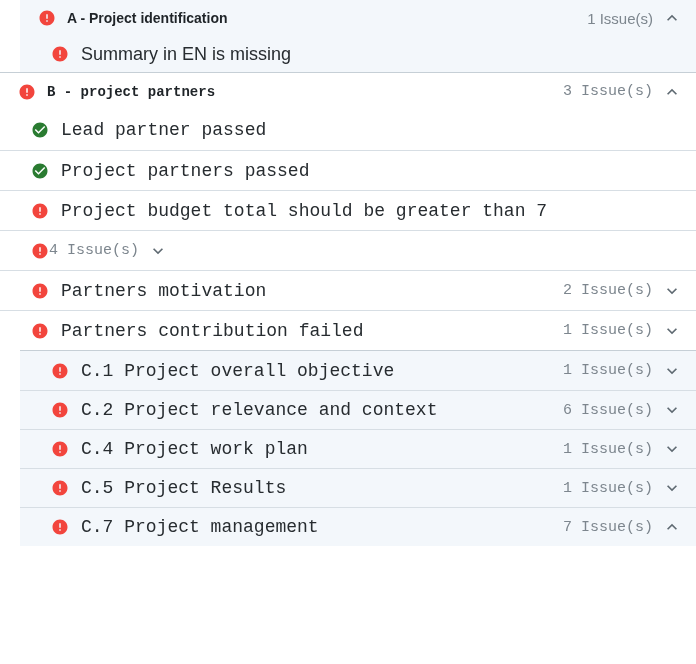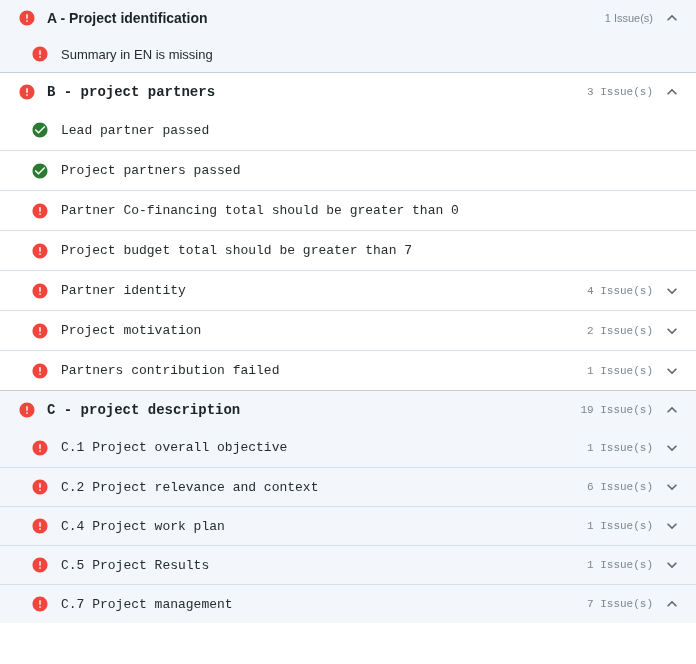--- a/index.html
+++ b/index.html
@@ -14,21 +14,21 @@
     --chev-color:#5f6a72;
   }
   html,body{margin:0;padding:0;}
   body{
     width:696px;height:664px;overflow:hidden;
     font-family:"Liberation Sans",sans-serif;
     background:#ffffff;
   }
   .panel{width:696px;}
   .section{background:#ffffff;}
-  .section.alt{background:var(--alt-bg);}
+  .section.alt{background:var(--alt-bg);margin-left:20px;}
   .section + .section{border-top:1px solid var(--section-divider);font-family:Liberation Mono, monospace;}
   .row{
     display:flex;align-items:center;
     box-sizing:border-box;
     height:40px;
     padding:0 14px 0 31px;
     cursor:default;
   }
   .row.header{height:37px;padding-left:18px;}
   .sec-a .row{height:36px;}
@@ -38,25 +38,25 @@
   .status .ic{display:none;width:18px;height:18px;}
   .status[data-status="error"] .ic-error{display:block;color:var(--error);}
   .status[data-status="success"] .ic-success{display:block;color:var(--success);}
   .title{
     flex:1;margin-left:11px;
     font-size:14px;font-weight:bold;color:var(--title-text);
     white-space:nowrap;overflow:hidden;text-overflow:ellipsis;
   }
   .label{
     flex:1;margin-left:12px;
-    font-size:13px;color:var(--label-text);
+    font-size:18px;color:var(--label-text);
     white-space:nowrap;overflow:hidden;text-overflow:ellipsis;
   }
   .count{
-    font-size:11px;color:var(--count-text);
+    font-size:15px;color:var(--count-text);
     margin-right:9px;white-space:nowrap;
   }
   .chev{display:none;width:20px;height:20px;color:var(--chev-color);}
   .chev[data-dir]{display:inline-flex;align-items:center;justify-content:center;}
   .chev svg{display:block;width:20px;height:20px;}
   .chev[data-dir="up"] svg{transform:rotate(180deg);}
 </style>
 </head>
 <body>
 
@@ -140,58 +140,46 @@
         <span class="count"></span>
 
       </div>
       <div class="row child">
         <span class="status" data-status="error">
           <svg class="ic ic-error" viewBox="0 0 24 24" fill="currentColor">
               <use href="#p-error"></use>
             </svg>
 
         </span>
-        <span class="label">Partner Co-financing total should be greater than 0</span>
-        <span class="count"></span>
-
-      </div>
-      <div class="row child">
-        <span class="status" data-status="error">
-          <svg class="ic ic-error" viewBox="0 0 24 24" fill="currentColor">
-              <use href="#p-error"></use>
-            </svg>
-
-        </span>
         <span class="label">Project budget total should be greater than 7</span>
         <span class="count"></span>
 
       </div>
       <div class="row child">
         <span class="status" data-status="error">
           <svg class="ic ic-error" viewBox="0 0 24 24" fill="currentColor">
               <use href="#p-error"></use>
             </svg>
 
         </span>
-        <span class="label">Partner identity</span>
         <span class="count">4 Issue(s)</span>
         <span class="chev" data-dir="down">
           <svg viewBox="0 0 24 24" fill="currentColor">
               <use href="#p-chevron"></use>
             </svg>
         </span>
       </div>
       <div class="row child">
         <span class="status" data-status="error">
           <svg class="ic ic-error" viewBox="0 0 24 24" fill="currentColor">
               <use href="#p-error"></use>
             </svg>
 
         </span>
-        <span class="label">Project motivation</span>
+        <span class="label">Partners motivation</span>
         <span class="count">2 Issue(s)</span>
         <span class="chev" data-dir="down">
           <svg viewBox="0 0 24 24" fill="currentColor">
               <use href="#p-chevron"></use>
             </svg>
         </span>
       </div>
       <div class="row child">
         <span class="status" data-status="error">
           <svg class="ic ic-error" viewBox="0 0 24 24" fill="currentColor">
@@ -204,35 +192,20 @@
         <span class="chev" data-dir="down">
           <svg viewBox="0 0 24 24" fill="currentColor">
               <use href="#p-chevron"></use>
             </svg>
         </span>
       </div>
     </div>
   </div>
 
   <div class="section alt sec-c">
-    <div class="row header">
-      <span class="status" data-status="error">
-        <svg class="ic ic-error" viewBox="0 0 24 24" fill="currentColor">
-            <use href="#p-error"></use>
-          </svg>
-
-      </span>
-      <span class="title">C - project description</span>
-      <span class="count">19 Issue(s)</span>
-      <span class="chev" data-dir="up">
-        <svg viewBox="0 0 24 24" fill="currentColor">
-            <use href="#p-chevron"></use>
-          </svg>
-      </span>
-    </div>
     <div class="items">
       <div class="row child">
         <span class="status" data-status="error">
           <svg class="ic ic-error" viewBox="0 0 24 24" fill="currentColor">
               <use href="#p-error"></use>
             </svg>
 
         </span>
         <span class="label">C.1 Project overall objective</span>
         <span class="count">1 Issue(s)</span>

